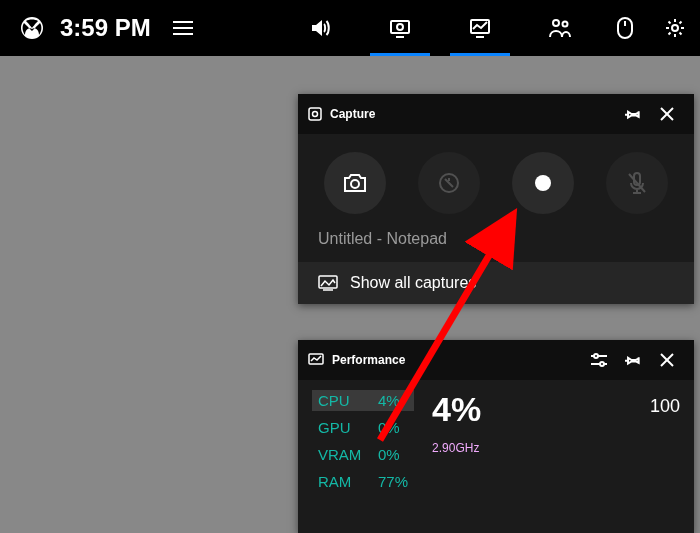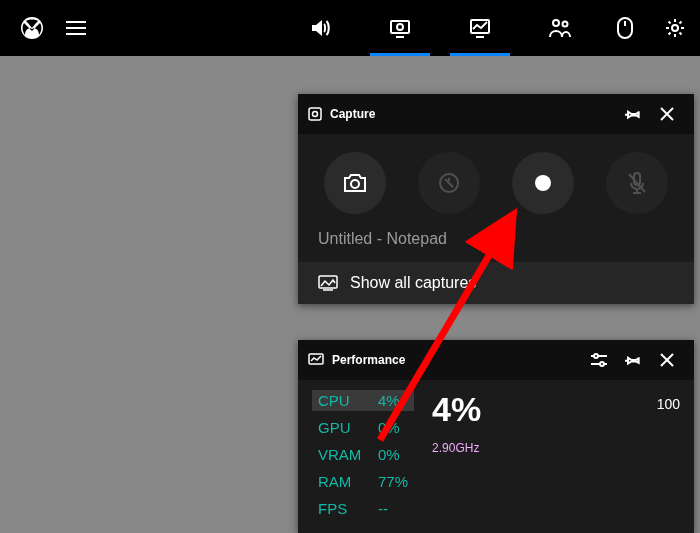--- a/index.html
+++ b/index.html
@@ -72,38 +72,39 @@
   font-size: 16px;
   display: flex; align-items: center; gap: 12px;
 }
 .perf-body { display: flex; padding: 10px 14px; gap: 18px; }
 .perf-list { display: flex; flex-direction: column; gap: 6px; font-size: 15px; }
 .perf-row { display: flex; gap: 10px; padding: 2px 6px; color: #14b8a6; }
 .perf-row.sel { background: #3a3a3a; }
 .perf-row .lbl { width: 50px; }
 .perf-big { font-size: 34px; font-weight: 600; }
 .perf-sub { color: #f0abfc; font-size: 12px; margin-top: 12px; }
-.perf-right { margin-left: auto; font-size: 14px; padding-top: 6px; }
+.perf-right { margin-left: auto; font-size: 18px; padding-top: 6px; }
 .arrow {
   position: absolute;
   left: 370px; top: 200px;
   pointer-events: none;
 }
 svg { display: block; }
 </style>
 </head>
 <body>
 
 <div class="topbar">
   <span class="xbox-icon">
     <svg width="24" height="24" viewBox="0 0 24 24">
         <circle cx="12" cy="12" r="11" fill="#fff"></circle>
         <path d="M6 5 C9 8 12 12 12 12 C12 12 15 8 18 5 C15 3 9 3 6 5 Z M4 7 C2 10 2 15 5 19 C5 14 9 11 12 13 C15 11 19 14 19 19 C22 15 22 10 20 7 C17 10 12 15 12 15 C12 15 7 10 4 7 Z" fill="#000"></path>
       </svg>
   </span>
+  <div class="time">3:59 PM</div>
   <span class="hamburger">
     <svg width="20" height="16" viewBox="0 0 20 16" stroke="#fff" stroke-width="2">
         <line x1="0" y1="2" x2="20" y2="2"></line>
         <line x1="0" y1="8" x2="20" y2="8"></line>
         <line x1="0" y1="14" x2="20" y2="14"></line>
       </svg>
   </span>
   <div class="tabs">
     <div class="icon-slot">
       <svg width="24" height="24" viewBox="0 0 24 24" fill="none" stroke="#fff" stroke-width="2">
@@ -251,24 +252,20 @@
           <span>0%</span>
         </div>
       <div class="perf-row">
           <span class="lbl">VRAM</span>
           <span>0%</span>
         </div>
       <div class="perf-row">
           <span class="lbl">RAM</span>
           <span>77%</span>
         </div>
-      <div class="perf-row">
-          <span class="lbl">FPS</span>
-          <span>--</span>
-        </div>
     </div>
     <div>
       <div class="perf-big">4%</div>
       <div class="perf-sub">2.90GHz</div>
     </div>
     <div class="perf-right">100</div>
   </div>
 </div>
 
 <svg class="arrow" width="170" height="250" viewBox="0 0 170 250">

